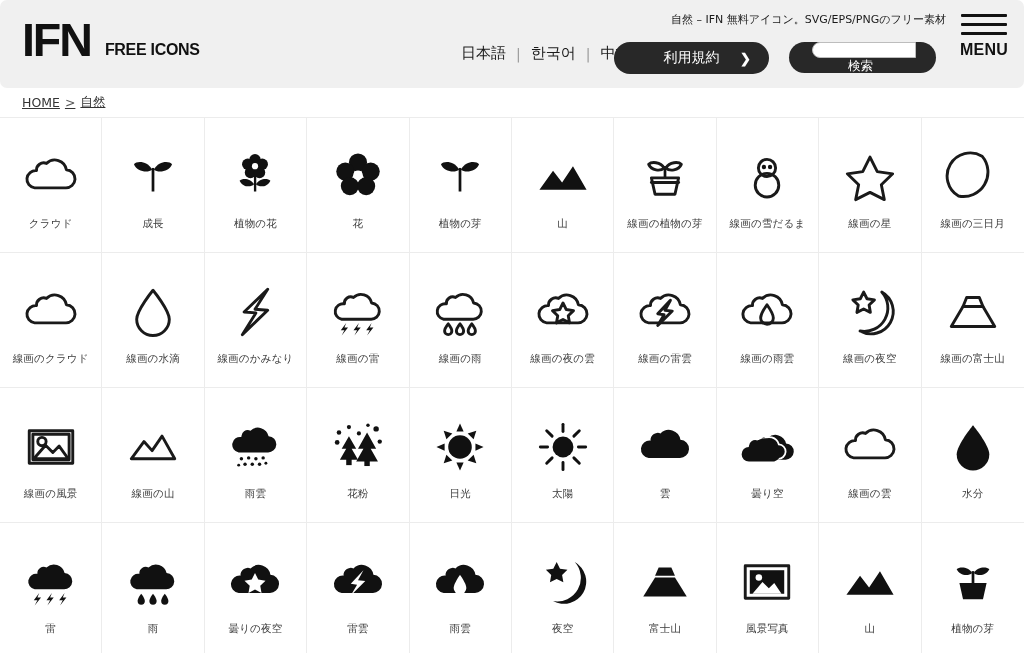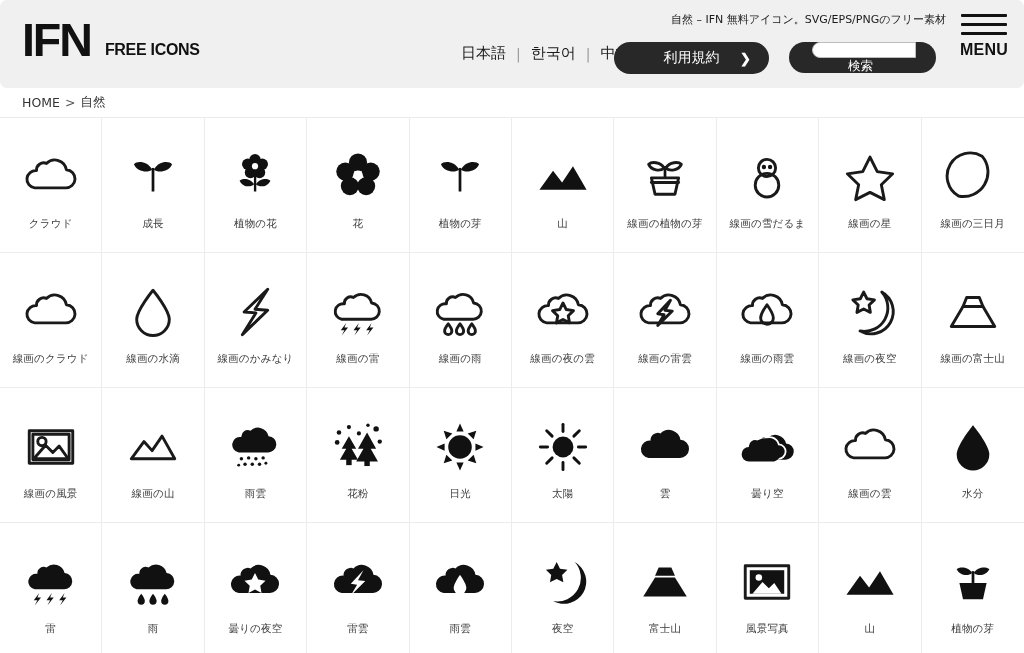--- a/index.html
+++ b/index.html
@@ -102,20 +102,21 @@
     font-family: "Liberation Sans", sans-serif;
   }
 
   
   .breadcrumb {
     width: 1024px; height: 29px; background: #ffffff;
     display: flex; align-items: center;
     padding-left: 22px;
     font-size: 12.5px; color: #333333;
     font-family: "DejaVu Sans", sans-serif;
+    text-decoration: underline;
   }
   .breadcrumb .sep { margin: 0 5px; color: #555; }
 
   
   .grid {
     width: 1024px;
     display: grid;
     grid-template-columns: repeat(10, 102.4px);
     border-top: 1px solid #ececec;
   }

